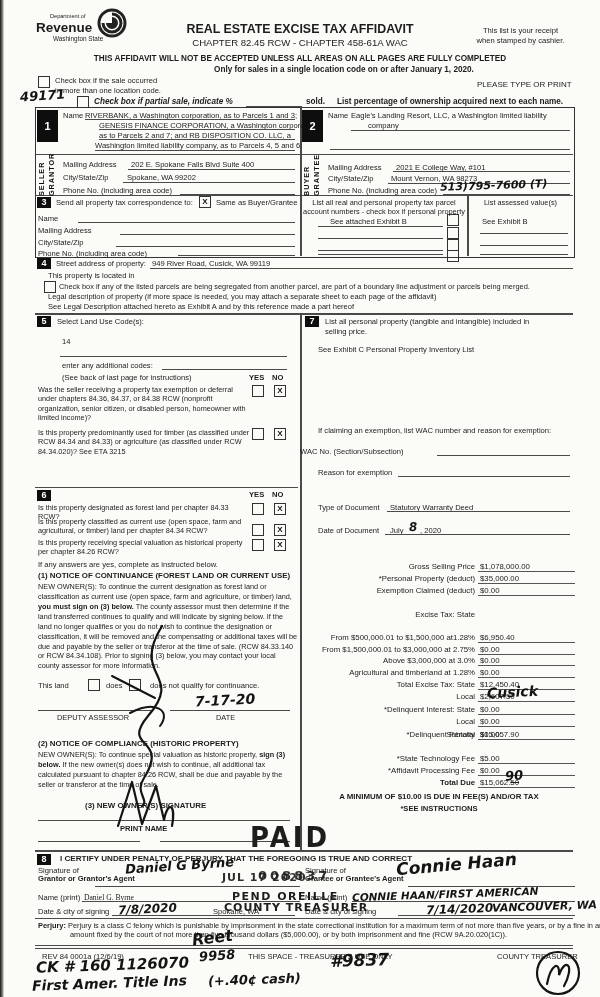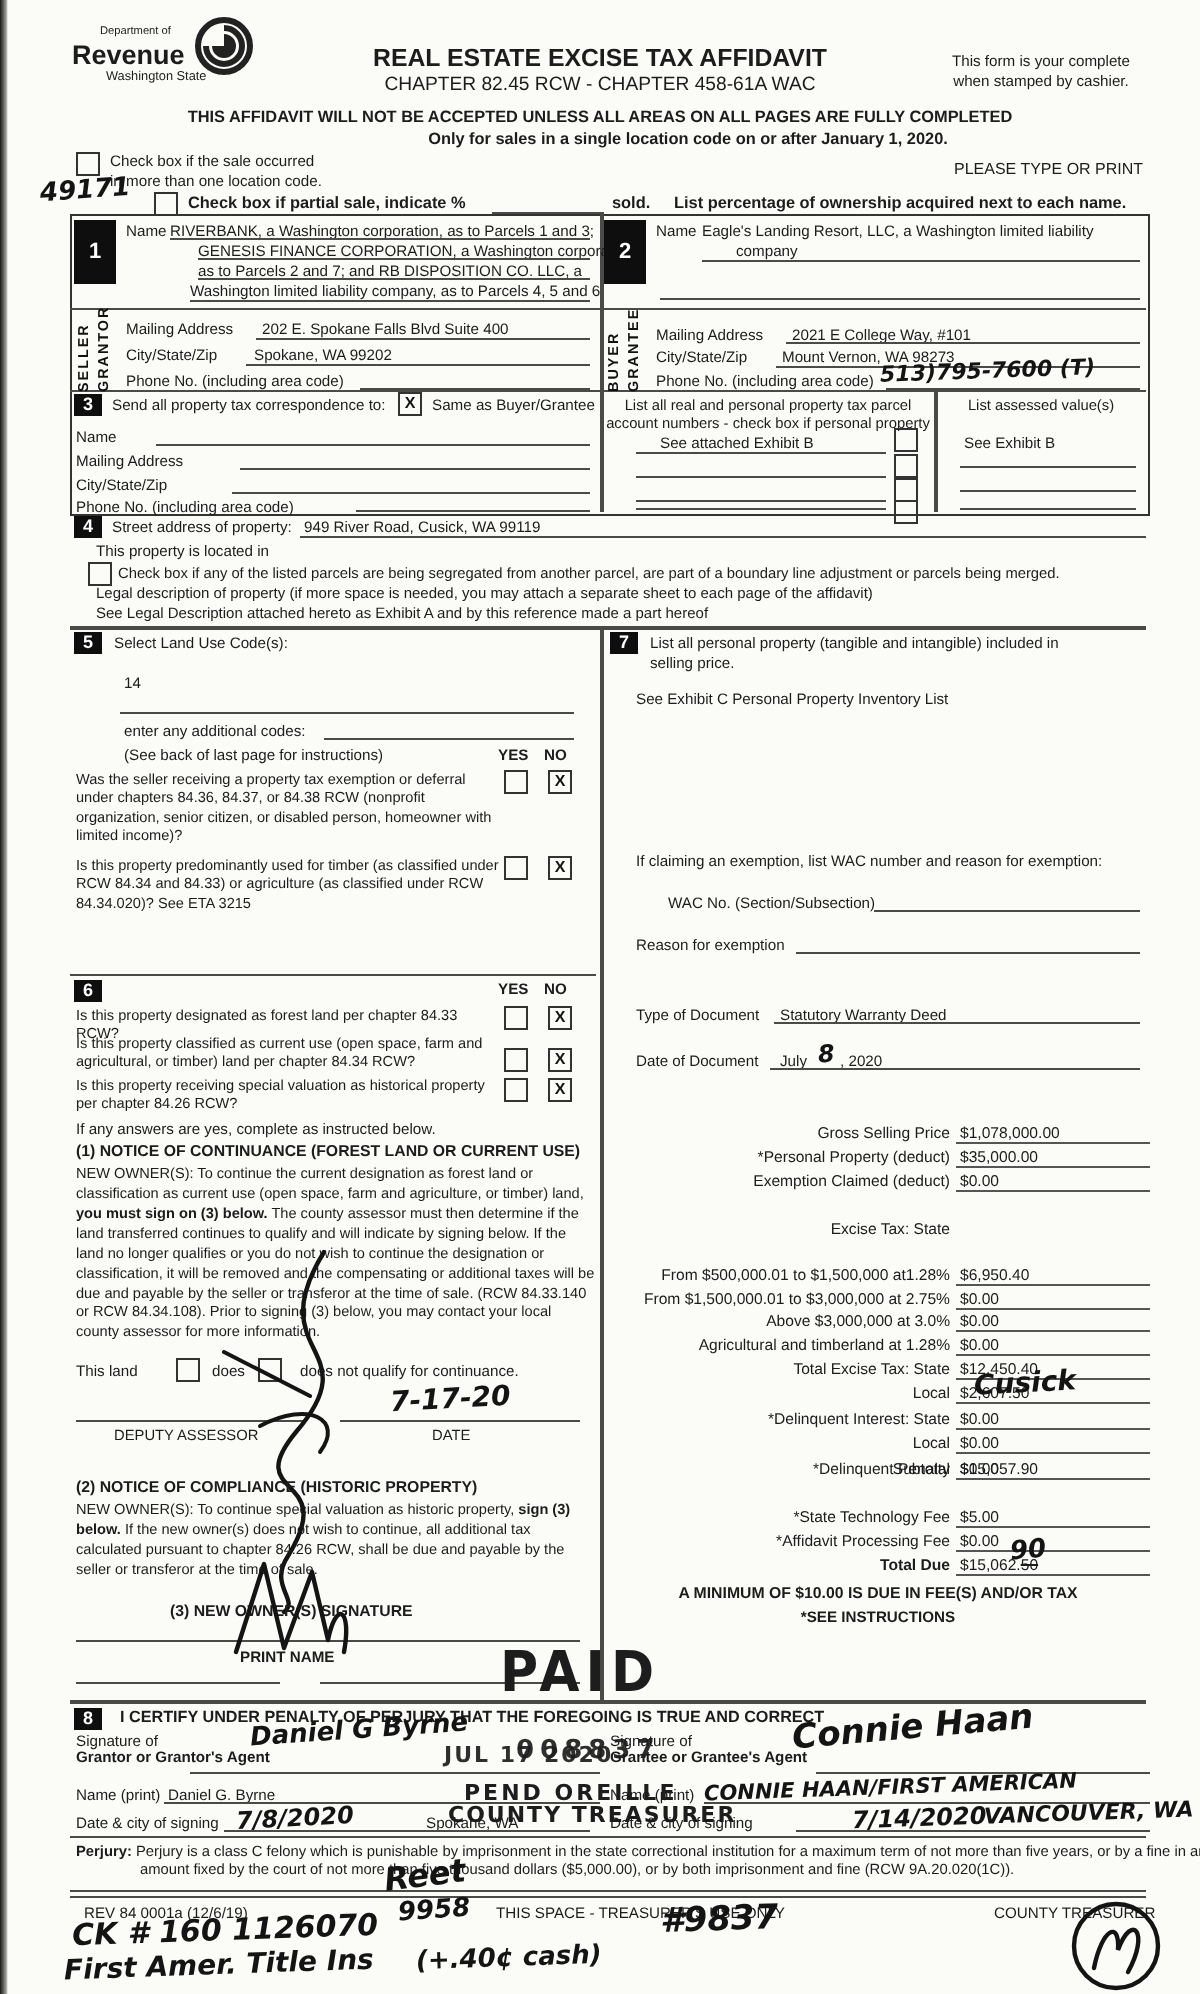--- a/index.html
+++ b/index.html
@@ -41,33 +41,33 @@
   <div class="t" style="left:50px;top:13px;font-size:5.6px;">Department of</div>
   <div class="t b" style="left:36px;top:19px;font-size:13.5px;">Revenue</div>
   <div class="t" style="left:53px;top:35px;font-size:6.4px;">Washington State</div>
   <svg style="left:96px;top:8px;" width="32" height="30" viewBox="0 0 32 30">
     <path d="M16 2 A13 13 0 1 0 29 15 A13 13 0 0 0 16 2 Z M16 6 A9 9 0 1 1 7 15" fill="none" stroke="#222" stroke-width="3"></path>
     <path d="M16 9 A6 6 0 1 1 10 15 L16 15 Z" fill="#222" stroke="none"></path>
   </svg>
 
   <div class="t b c" style="left:150px;top:21px;width:300px;font-size:12.4px;">REAL ESTATE EXCISE TAX AFFIDAVIT</div>
   <div class="t c" style="left:150px;top:37px;width:300px;font-size:9.6px;">CHAPTER 82.45 RCW - CHAPTER 458-61A WAC</div>
-  <div class="t c" style="left:458px;top:26px;width:125px;font-size:7.6px;">This form is your complete</div>
+  <div class="t c" style="left:458px;top:26px;width:125px;font-size:7.6px;">This list is your receipt</div>
   <div class="t c" style="left:458px;top:36px;width:125px;font-size:7.6px;">when stamped by cashier.</div>
   <div class="t b c" style="left:0;top:54px;width:600px;font-size:8.2px;">THIS AFFIDAVIT WILL NOT BE ACCEPTED UNLESS ALL AREAS ON ALL PAGES ARE FULLY COMPLETED</div>
   <div class="t b c" style="left:16px;top:65px;width:600px;font-size:8.2px;padding-left:28px;">Only for sales in a single location code on or after January 1, 2020.</div>
 
   <span class="cbx" style="left:38px;top:76px;"></span>
   <div class="t" style="left:55px;top:76px;">Check box if the sale occurred</div>
   <div class="t" style="left:55px;top:86px;">in more than one location code.</div>
   <div class="t" style="left:477px;top:80px;font-size:8px;">PLEASE TYPE OR PRINT</div>
 
   <div class="hw" style="left:20px;top:88px;font-size:13px;transform:rotate(-4deg);">49171</div>
   <span class="cbx" style="left:77px;top:96px;"></span>
-  <div class="t b" style="left:94px;top:97px;font-size:8.2px;">Check box if partial sale, indicate %</div>
+  <div class="t b" style="left:94px;top:97px;font-size:8.2px;font-style:italic;">Check box if partial sale, indicate %</div>
   <div class="line" style="left:246px;top:106px;width:56px;"></div>
   <div class="t b" style="left:306px;top:97px;font-size:8.2px;">sold.</div>
   <div class="t b" style="left:337px;top:97px;font-size:8.2px;">List percentage of ownership acquired next to each name.</div>
 
   <div class="box" style="left:35px;top:107px;width:538px;height:149px;border-width:1.6px;"></div>
   <div class="line" style="left:35px;top:154px;width:538px;"></div>
   <div class="line" style="left:35px;top:195px;width:538px;"></div>
   <div class="line" style="left:300px;top:107px;width:1.5px;height:149px;"></div>
   <div class="line" style="left:467px;top:195px;width:1.5px;height:61px;"></div>
 
@@ -227,21 +227,21 @@
     <path d="M6,50 L20,6 L30,48 L44,10 L52,44 C56,24 64,28 60,50" fill="none" stroke="#141414" stroke-width="2.2" stroke-linecap="round" stroke-linejoin="round"></path>
   </svg>
 
   <div class="stamp" style="left:250px;top:822px;font-size:26px;letter-spacing:3px;transform:scaleY(1.08);">PAID</div>
 
   <div class="num" style="left:305px;top:316px;width:14px;height:11px;">7</div>
   <div class="t" style="left:325px;top:317px;">List all personal property (tangible and intangible) included in</div>
   <div class="t" style="left:325px;top:327px;">selling price.</div>
   <div class="t" style="left:318px;top:345px;">See Exhibit C Personal Property Inventory List</div>
   <div class="t" style="left:318px;top:426px;">If claiming an exemption, list WAC number and reason for exemption:</div>
-  <div class="t" style="left:334px;top:447px;">WAC No. (Section/Subsection)</div>
+  <div class="t" style="left:300px;top:447px;">WAC No. (Section/Subsection)</div>
   <div class="line" style="left:437px;top:455px;width:133px;"></div>
   <div class="t" style="left:318px;top:468px;">Reason for exemption</div>
   <div class="line" style="left:398px;top:476px;width:172px;"></div>
   <div class="t" style="left:318px;top:503px;">Type of Document</div>
   <div class="t" style="left:390px;top:503px;">Statutory Warranty Deed</div>
   <div class="line" style="left:387px;top:511px;width:183px;"></div>
   <div class="t" style="left:318px;top:526px;">Date of Document</div>
   <div class="t" style="left:390px;top:526px;">July</div>
   <div class="hw" style="left:409px;top:520px;font-size:12px;transform:rotate(-4deg);">8</div>
   <div class="t" style="left:420px;top:526px;">, 2020</div>
@@ -332,21 +332,21 @@
   <div class="stamp" style="left:222px;top:871px;font-size:11px;opacity:.92;">JUL 17 2020</div>
   <div class="stamp" style="left:258px;top:868px;font-size:13px;letter-spacing:3px;opacity:.92;">008837</div>
   <div class="line" style="left:95px;top:886px;width:205px;"></div>
 
   <div class="t" style="left:305px;top:866px;">Signature of</div>
   <div class="t b" style="left:305px;top:874px;">Grantee or Grantee's Agent</div>
   <div class="hw" style="left:396px;top:854px;font-size:17px;transform:rotate(-5deg);">Connie Haan</div>
   <div class="line" style="left:408px;top:886px;width:167px;"></div>
 
   <div class="t" style="left:38px;top:893px;">Name (print)</div>
-  <div class="t" style="left:84px;top:893px;">Daniel G. Byrne</div>
+  <div class="t" style="left:84px;top:893px;font-family:Liberation Serif, serif;">Daniel G. Byrne</div>
   <div class="line" style="left:82px;top:901px;width:218px;"></div>
   <div class="t" style="left:305px;top:893px;">Name (print)</div>
   <div class="hw" style="left:352px;top:888px;font-size:10.5px;transform:rotate(-2deg);">CONNIE HAAN/FIRST AMERICAN</div>
   <div class="line" style="left:352px;top:901px;width:223px;"></div>
 
   <div class="t" style="left:38px;top:907px;">Date &amp; city of signing</div>
   <div class="hw" style="left:118px;top:902px;font-size:12px;transform:rotate(-3deg);">7/8/2020</div>
   <div class="t" style="left:213px;top:907px;">Spokane, WA</div>
   <div class="line" style="left:112px;top:915px;width:183px;"></div>
   <div class="stamp" style="left:232px;top:890px;font-size:11px;letter-spacing:1.5px;">PEND OREILLE</div>

